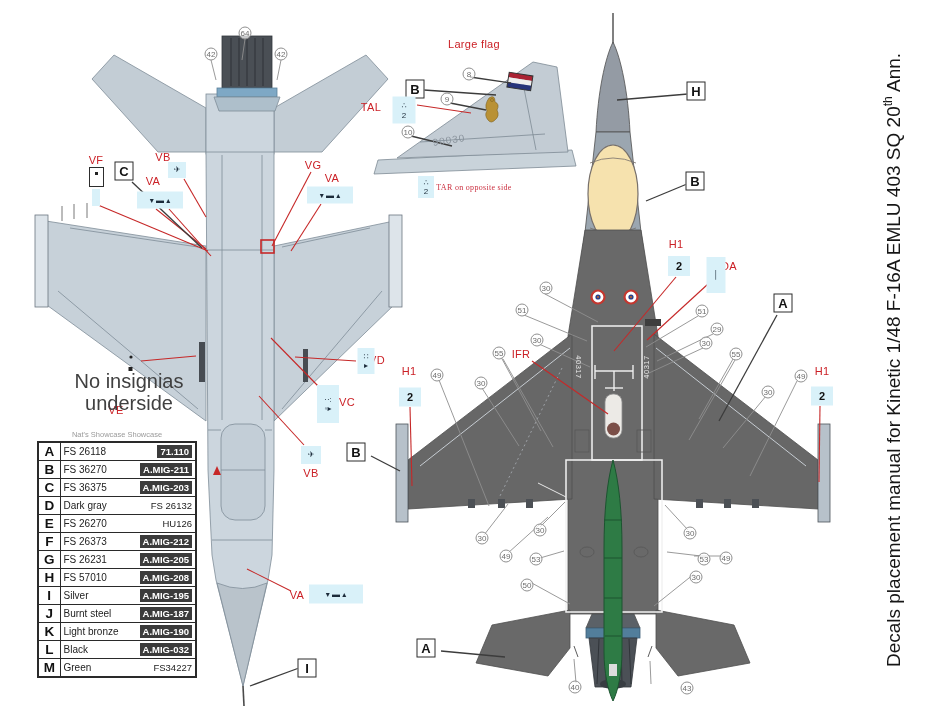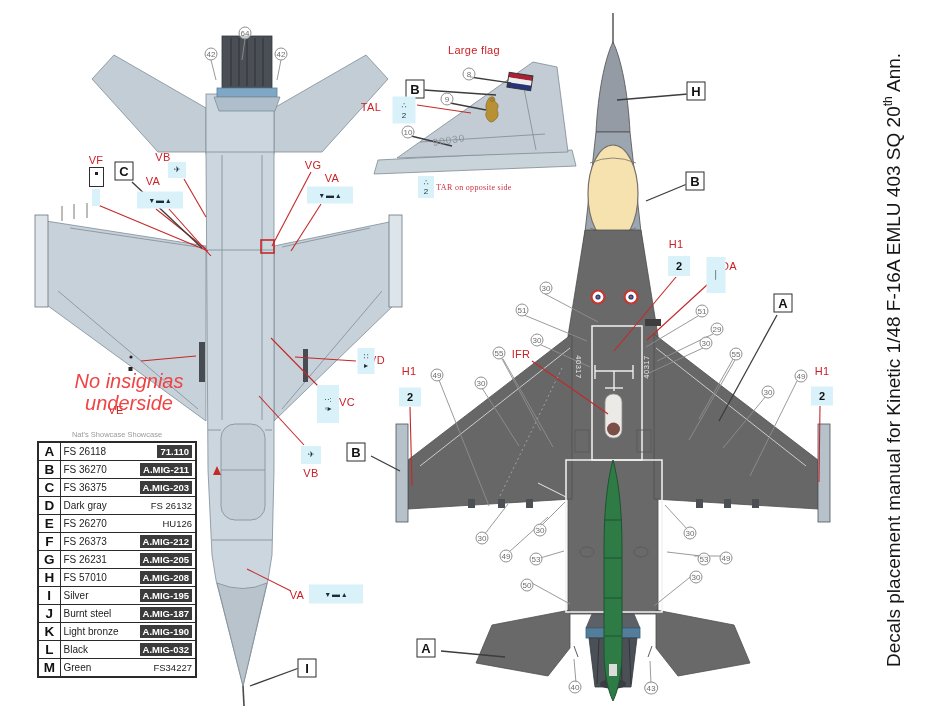--- a/index.html
+++ b/index.html
@@ -22,21 +22,21 @@
              display:flex;align-items:center;justify-content:center;text-align:center;
              font-size:8px;line-height:1.15;white-space:pre-line;box-sizing:border-box;}
   .blue-box.bold{font-weight:bold;font-size:11px;color:#111;}
 
   .vf-box{position:absolute;left:89px;top:167px;width:15px;height:20px;background:#fff;
           border:1.5px solid #2d2d2d;box-sizing:border-box;}
   .vf-box .dot{position:absolute;left:5px;top:4px;width:3px;height:3px;background:#222;}
   .vf-tag{position:absolute;left:92px;top:189px;width:8px;height:17px;background:#d9f1f9;}
 
   .no-insignias{position:absolute;left:129px;top:392px;transform:translate(-50%,-50%);
-          text-align:center;color:#ef4444;font-size:20px;line-height:1.1;white-space:nowrap;font-style:italic;}
+          text-align:center;color:#404040;font-size:20px;line-height:1.1;white-space:nowrap;}
 
   .paint-table-wrap{position:absolute;left:37px;top:430px;width:160px;}
   .paint-table-title{font-size:7.5px;color:#9a9a9a;text-align:center;margin-bottom:2px;}
   table.paint{border-collapse:collapse;width:100%;border:2px solid #2a2a2a;}
   table.paint td{border:1px solid #2a2a2a;height:17.3px;box-sizing:border-box;}
   td.letter{width:22px;text-align:center;font-weight:bold;font-size:13.5px;color:#111;}
   td.content{padding:0 3px;}
   .row-flex{display:flex;justify-content:space-between;align-items:center;gap:2px;}
   .paint-name{font-size:10px;color:#222;white-space:nowrap;}
   .paint-code{font-size:9.5px;color:#222;white-space:nowrap;}
@@ -296,21 +296,21 @@
         <div class="red-label" style="left: 163px; top: 157px;">VB</div>
         <div class="red-label" style="left: 153px; top: 181px;">VA</div>
         <div class="red-label" style="left: 313px; top: 165px;">VG</div>
         <div class="red-label" style="left: 332px; top: 178px;">VA</div>
         <div class="red-label" style="left: 116px; top: 362px; margin-top: 48px;">VE</div>
         <div class="red-label" style="left: 377px; top: 360px;">VD</div>
         <div class="red-label" style="left: 347px; top: 402px;">VC</div>
         <div class="red-label" style="left: 311px; top: 473px;">VB</div>
         <div class="red-label" style="left: 297px; top: 595px;">VA</div>
         <div class="red-label" style="left: 371px; top: 107px;">TAL</div>
-        <div class="red-label" style="left: 454px; top: 50px; padding-left: 40px;">Large flag</div>
+        <div class="red-label" style="left: 454px; top: 44px; padding-left: 40px;">Large flag</div>
         <div class="red-label sm" style="left: 474px; top: 187px; font-family: Liberation Serif, serif;">TAR on opposite side</div>
         <div class="red-label" style="left: 676px; top: 244px;">H1</div>
         <div class="red-label" style="left: 729px; top: 266px;">DA</div>
         <div class="red-label" style="left: 521px; top: 354px;">IFR</div>
         <div class="red-label" style="left: 409px; top: 371px;">H1</div>
         <div class="red-label" style="left: 822px; top: 371px;">H1</div>
         <div class="boxed-letter" style="left: 124px; top: 171px;">C</div>
         <div class="boxed-letter" style="left: 307px; top: 668px;">I</div>
         <div class="boxed-letter" style="left: 356px; top: 452px;">B</div>
         <div class="boxed-letter" style="left: 415px; top: 89px;">B</div>
@@ -339,21 +339,21 @@
         <div class="circled-num" style="left: 482px; top: 538px;">30</div>
         <div class="circled-num" style="left: 540px; top: 530px;">30</div>
         <div class="circled-num" style="left: 506px; top: 556px;">49</div>
         <div class="circled-num" style="left: 536px; top: 559px;">53</div>
         <div class="circled-num" style="left: 527px; top: 585px;">50</div>
         <div class="circled-num" style="left: 690px; top: 533px;">30</div>
         <div class="circled-num" style="left: 704px; top: 559px;">53</div>
         <div class="circled-num" style="left: 726px; top: 558px;">49</div>
         <div class="circled-num" style="left: 696px; top: 577px;">30</div>
         <div class="circled-num" style="left: 575px; top: 687px;">40</div>
-        <div class="circled-num" style="left: 651px; top: 688px; font-family: Liberation Mono, monospace;">43</div>
+        <div class="circled-num" style="left: 687px; top: 688px;">43</div>
         <div class="blue-box" style="width: 46px; height: 17px; left: 160px; top: 200px;">▾ ▬ ▴</div>
         <div class="blue-box" style="width: 18px; height: 16px; left: 177px; top: 170px;">✈</div>
         <div class="blue-box" style="width: 46px; height: 17px; left: 330px; top: 195px;">▾ ▬ ▴</div>
         <div class="blue-box" style="width: 54px; height: 19px; left: 336px; top: 594px;">▾ ▬ ▴</div>
         <div class="blue-box" style="width: 17px; height: 26px; left: 366px; top: 361px;">∷
 ▸</div>
         <div class="blue-box" style="width: 22px; height: 38px; left: 328px; top: 404px;">··:
 ◦▸</div>
         <div class="blue-box" style="width: 20px; height: 18px; left: 311px; top: 455px;">✈</div>
         <div class="blue-box" style="width: 23px; height: 27px; left: 404px; top: 110px;">∴

